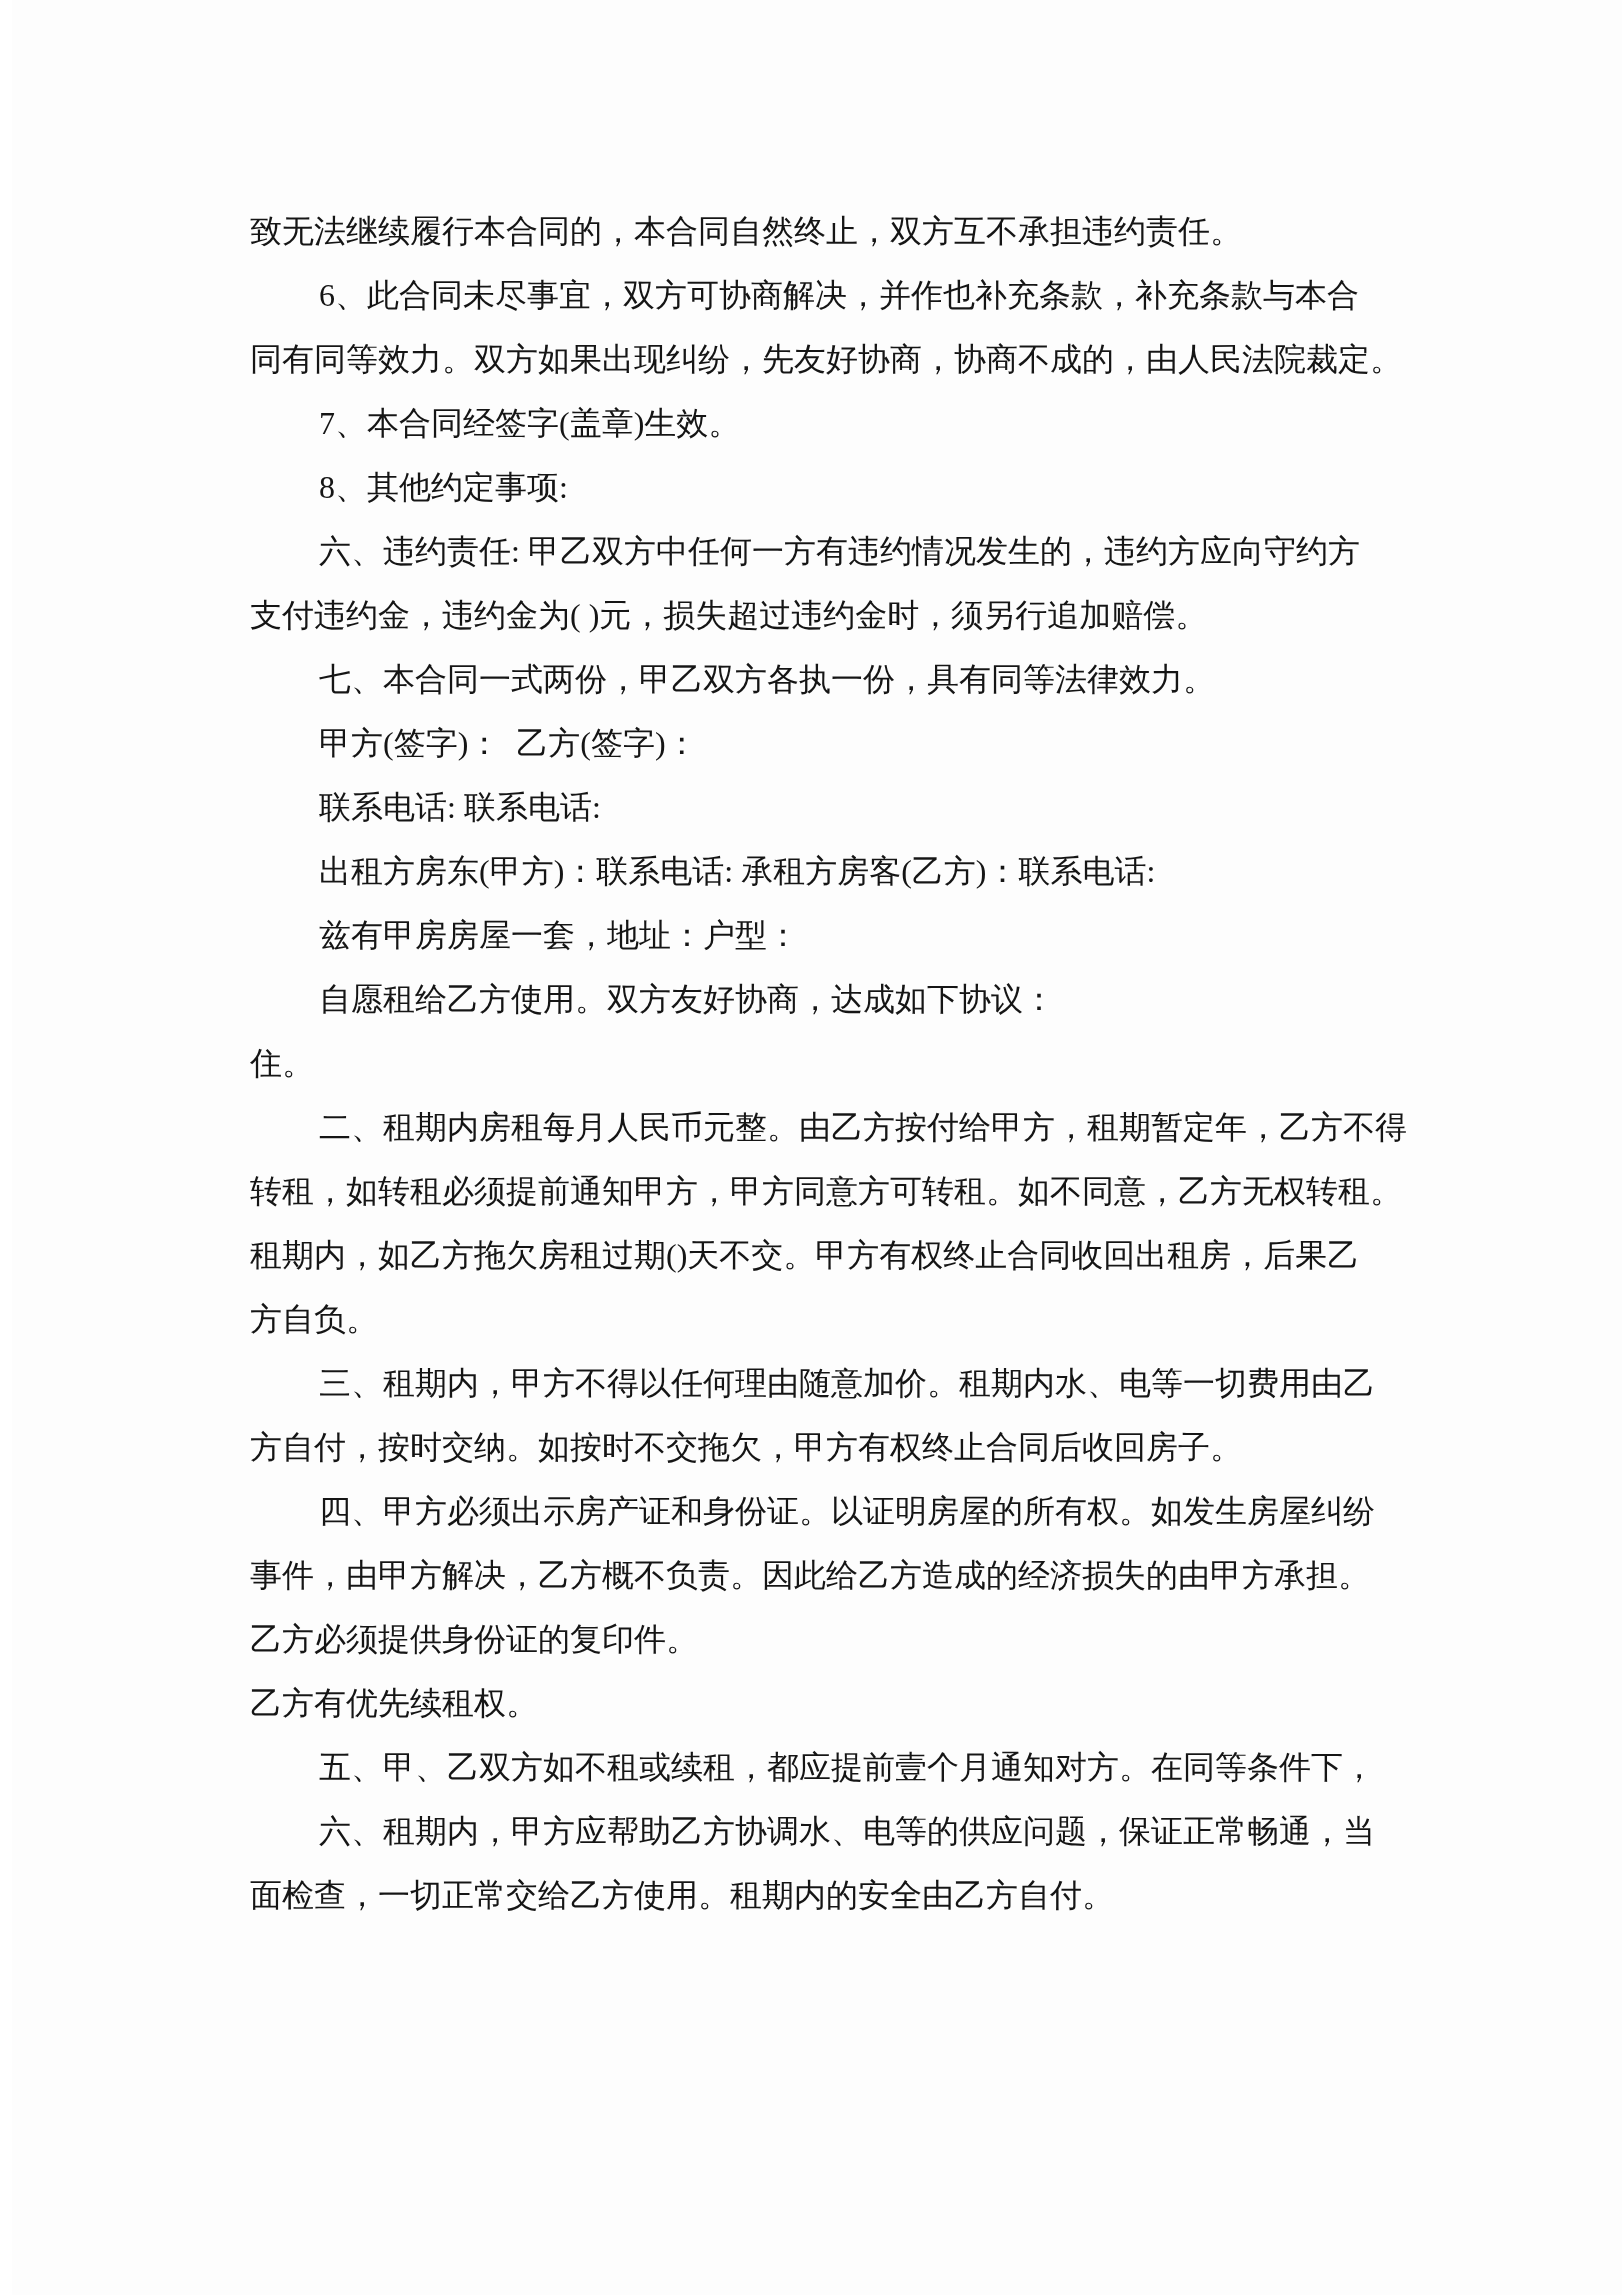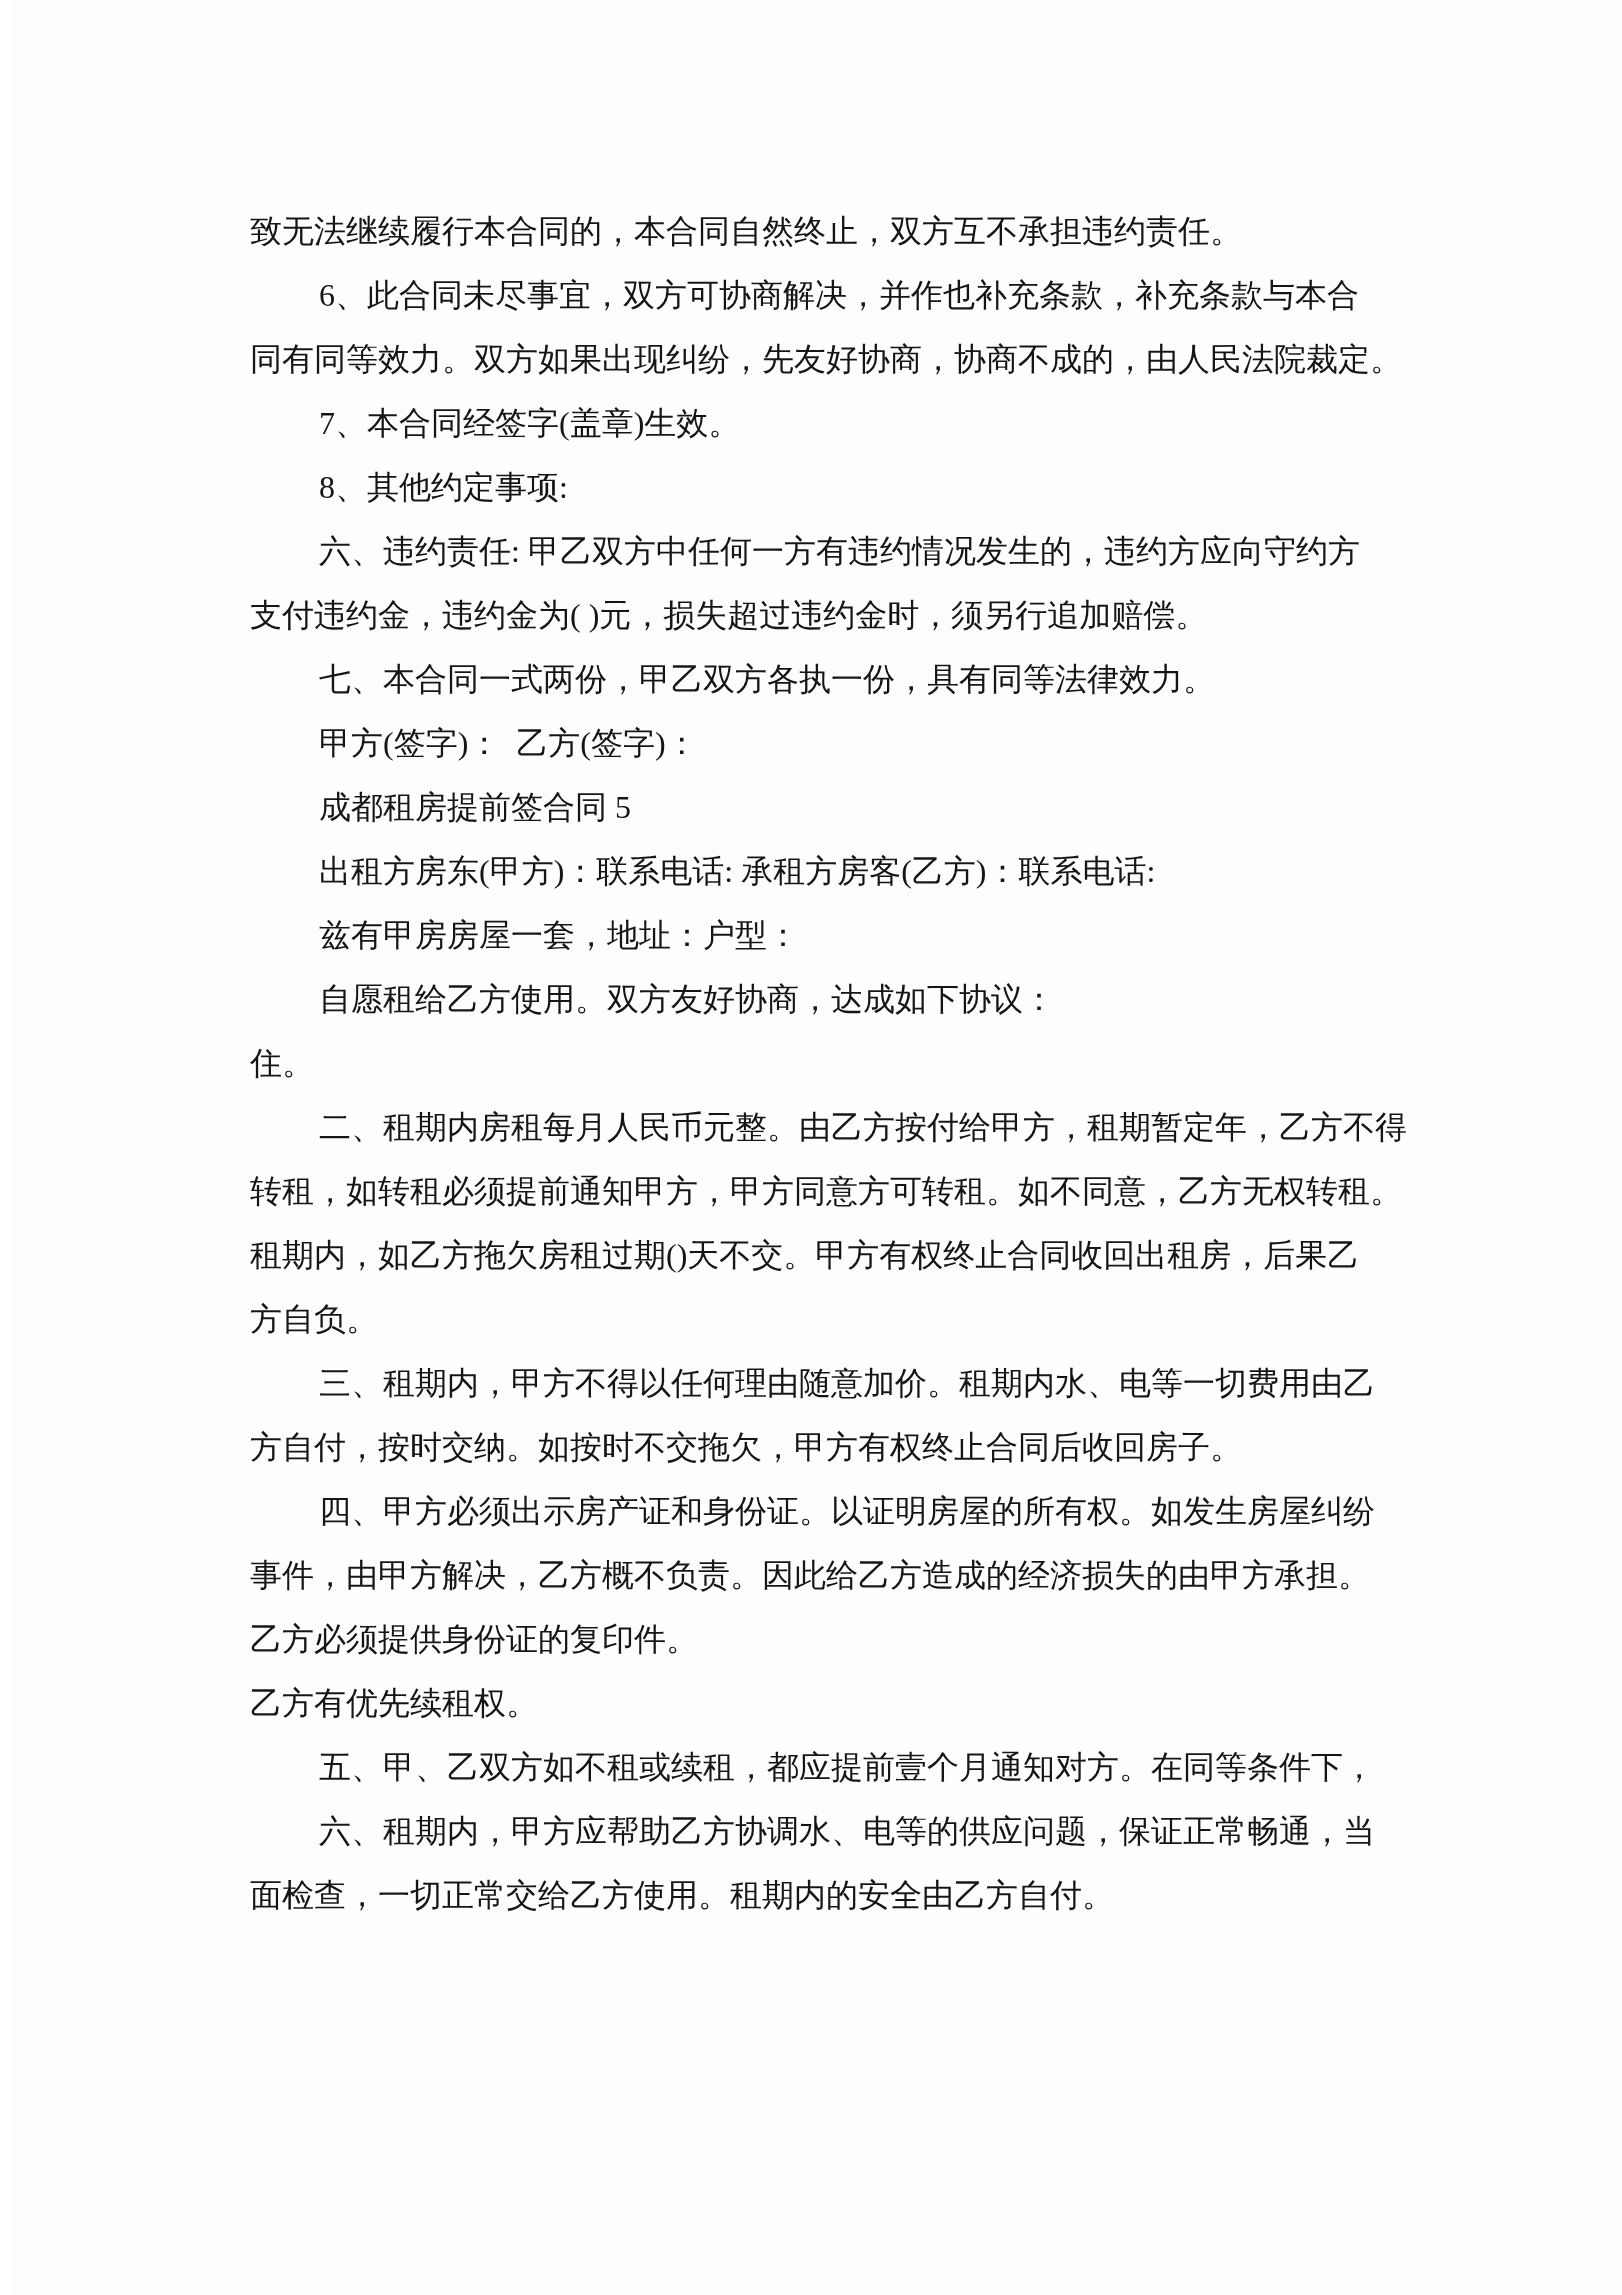--- a/index.html
+++ b/index.html
@@ -45,21 +45,21 @@
   <div class="text-block" style="color: rgb(21, 21, 21);">
     <div class="line">致无法继续履行本合同的，本合同自然终止，双方互不承担违约责任。</div>
     <div class="line indent">6、此合同未尽事宜，双方可协商解决，并作也补充条款，补充条款与本合</div>
     <div class="line">同有同等效力。双方如果出现纠纷，先友好协商，协商不成的，由人民法院裁定。</div>
     <div class="line indent">7、本合同经签字(盖章)生效。</div>
     <div class="line indent">8、其他约定事项:</div>
     <div class="line indent">六、违约责任: 甲乙双方中任何一方有违约情况发生的，违约方应向守约方</div>
     <div class="line">支付违约金，违约金为( )元，损失超过违约金时，须另行追加赔偿。</div>
     <div class="line indent">七、本合同一式两份，甲乙双方各执一份，具有同等法律效力。</div>
     <div class="line indent">甲方(签字)：  乙方(签字)：</div>
-    <div class="line indent">成都租房提前签合同 5</div>
+    <div class="line indent">联系电话: 联系电话:</div>
     <div class="line indent">出租方房东(甲方)：联系电话: 承租方房客(乙方)：联系电话:</div>
     <div class="line indent">兹有甲房房屋一套，地址：户型：</div>
     <div class="line indent">自愿租给乙方使用。双方友好协商，达成如下协议：</div>
     <div class="line">住。</div>
     <div class="line indent">二、租期内房租每月人民币元整。由乙方按付给甲方，租期暂定年，乙方不得</div>
     <div class="line">转租，如转租必须提前通知甲方，甲方同意方可转租。如不同意，乙方无权转租。</div>
     <div class="line">租期内，如乙方拖欠房租过期()天不交。甲方有权终止合同收回出租房，后果乙</div>
     <div class="line">方自负。</div>
     <div class="line indent">三、租期内，甲方不得以任何理由随意加价。租期内水、电等一切费用由乙</div>
     <div class="line">方自付，按时交纳。如按时不交拖欠，甲方有权终止合同后收回房子。</div>

